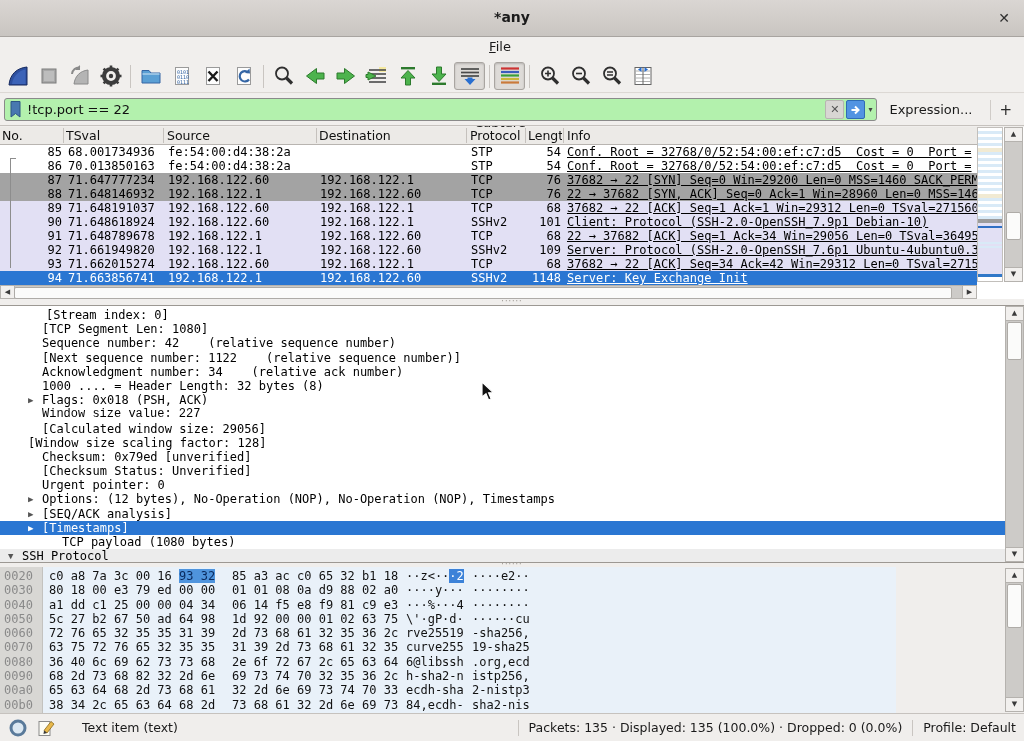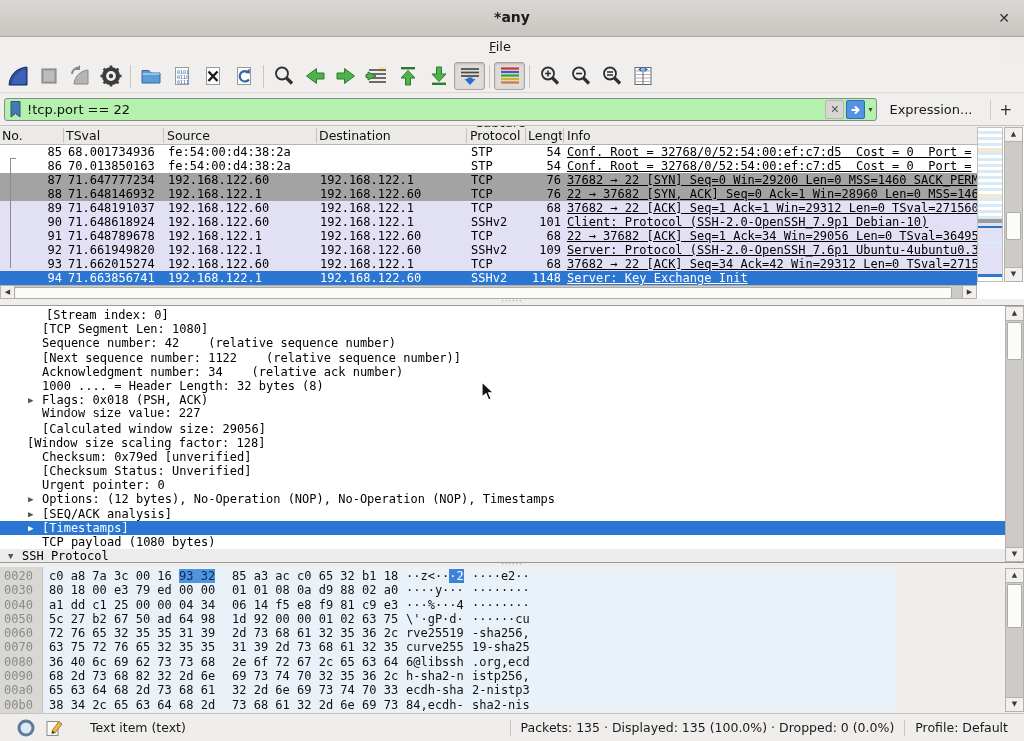--- a/index.html
+++ b/index.html
@@ -83,21 +83,21 @@
   .hrow{position:relative;height:14.3px;line-height:14.3px;font-family:"DejaVu Sans Mono",monospace;font-size:12px;color:#111;white-space:pre;}
   .hrow span{position:absolute;top:0;}
   .hoff{left:4px;color:#8a8a8a;}
   .hg1{left:49px;text-align:right;} .hg2{left:232px;} .ha1{left:406px;} .ha2{left:472px;}
   .hg1 span,.ha1 span{position:static;}
   .hl1{background:#4f94dd;color:#0a2a5e;}
   .hl2{background:#3c82d8;color:#fff;}
   #hvscroll{left:1005px;top:568px;height:144px;}
   
   #statusbar{position:absolute;left:0;top:713px;width:1024px;height:28px;background:#f0eeec;
-    border-top:1px solid #c6c2be;display:flex;align-items:center;box-sizing:border-box;padding:0 16px;}
+    border-top:1px solid #c6c2be;display:flex;align-items:center;box-sizing:border-box;padding:0 8px;}
   .sico{margin-right:8px;display:flex;flex:none;}
   #statusleft{font-size:12.5px;color:#1a1a1a;margin-left:18px;white-space:nowrap;}
   #statusspacer{flex:1;}
   .ssep{width:1px;height:16px;background:#c9c5c1;margin:0 10px;flex:none;}
   #statuspackets,#statusprofile{font-size:12.5px;color:#1a1a1a;white-space:nowrap;}
   
   #cursor{position:absolute;left:481px;top:381px;pointer-events:none;}
 </style>
 </head>
 <body>
@@ -466,21 +466,21 @@
         </div>
 
         <div class="drow" data-state="" style="padding-left: 28px; font-family: Liberation Mono, monospace;">
           <span class="dar"></span><span>Window size value: 227</span>
         </div>
 
         <div class="drow" data-state="" style="padding-left: 28px;">
           <span class="dar"></span><span>[Calculated window size: 29056]</span>
         </div>
 
-        <div class="drow" data-state="" style="padding-left: 13px;">
+        <div class="drow" data-state="" style="padding-left: 28px; flex-direction: column;">
           <span class="dar"></span><span>[Window size scaling factor: 128]</span>
         </div>
 
         <div class="drow" data-state="" style="padding-left: 28px;">
           <span class="dar"></span><span>Checksum: 0x79ed [unverified]</span>
         </div>
 
         <div class="drow" data-state="" style="padding-left: 28px;">
           <span class="dar"></span><span>[Checksum Status: Unverified]</span>
         </div>
@@ -494,21 +494,21 @@
         </div>
 
         <div class="drow" data-state="" style="padding-left: 28px;">
           <span class="dar">▶</span><span>[SEQ/ACK analysis]</span>
         </div>
 
         <div class="drow" data-state="selected" style="padding-left: 28px;">
           <span class="dar">▶</span><span>[Timestamps]</span>
         </div>
 
-        <div class="drow" data-state="" style="padding-left: 28px;">
+        <div class="drow" data-state="" style="padding-left: 28px; margin-left: 20px;">
           <span class="dar"></span><span>TCP payload (1080 bytes)</span>
         </div>
 
         <div class="drow" data-state="stripe" style="padding-left: 8px;">
           <span class="dar">▼</span><span>SSH Protocol</span>
         </div>
 
       </div>
   </div>
   <div class="vscroll" id="dvscroll">

